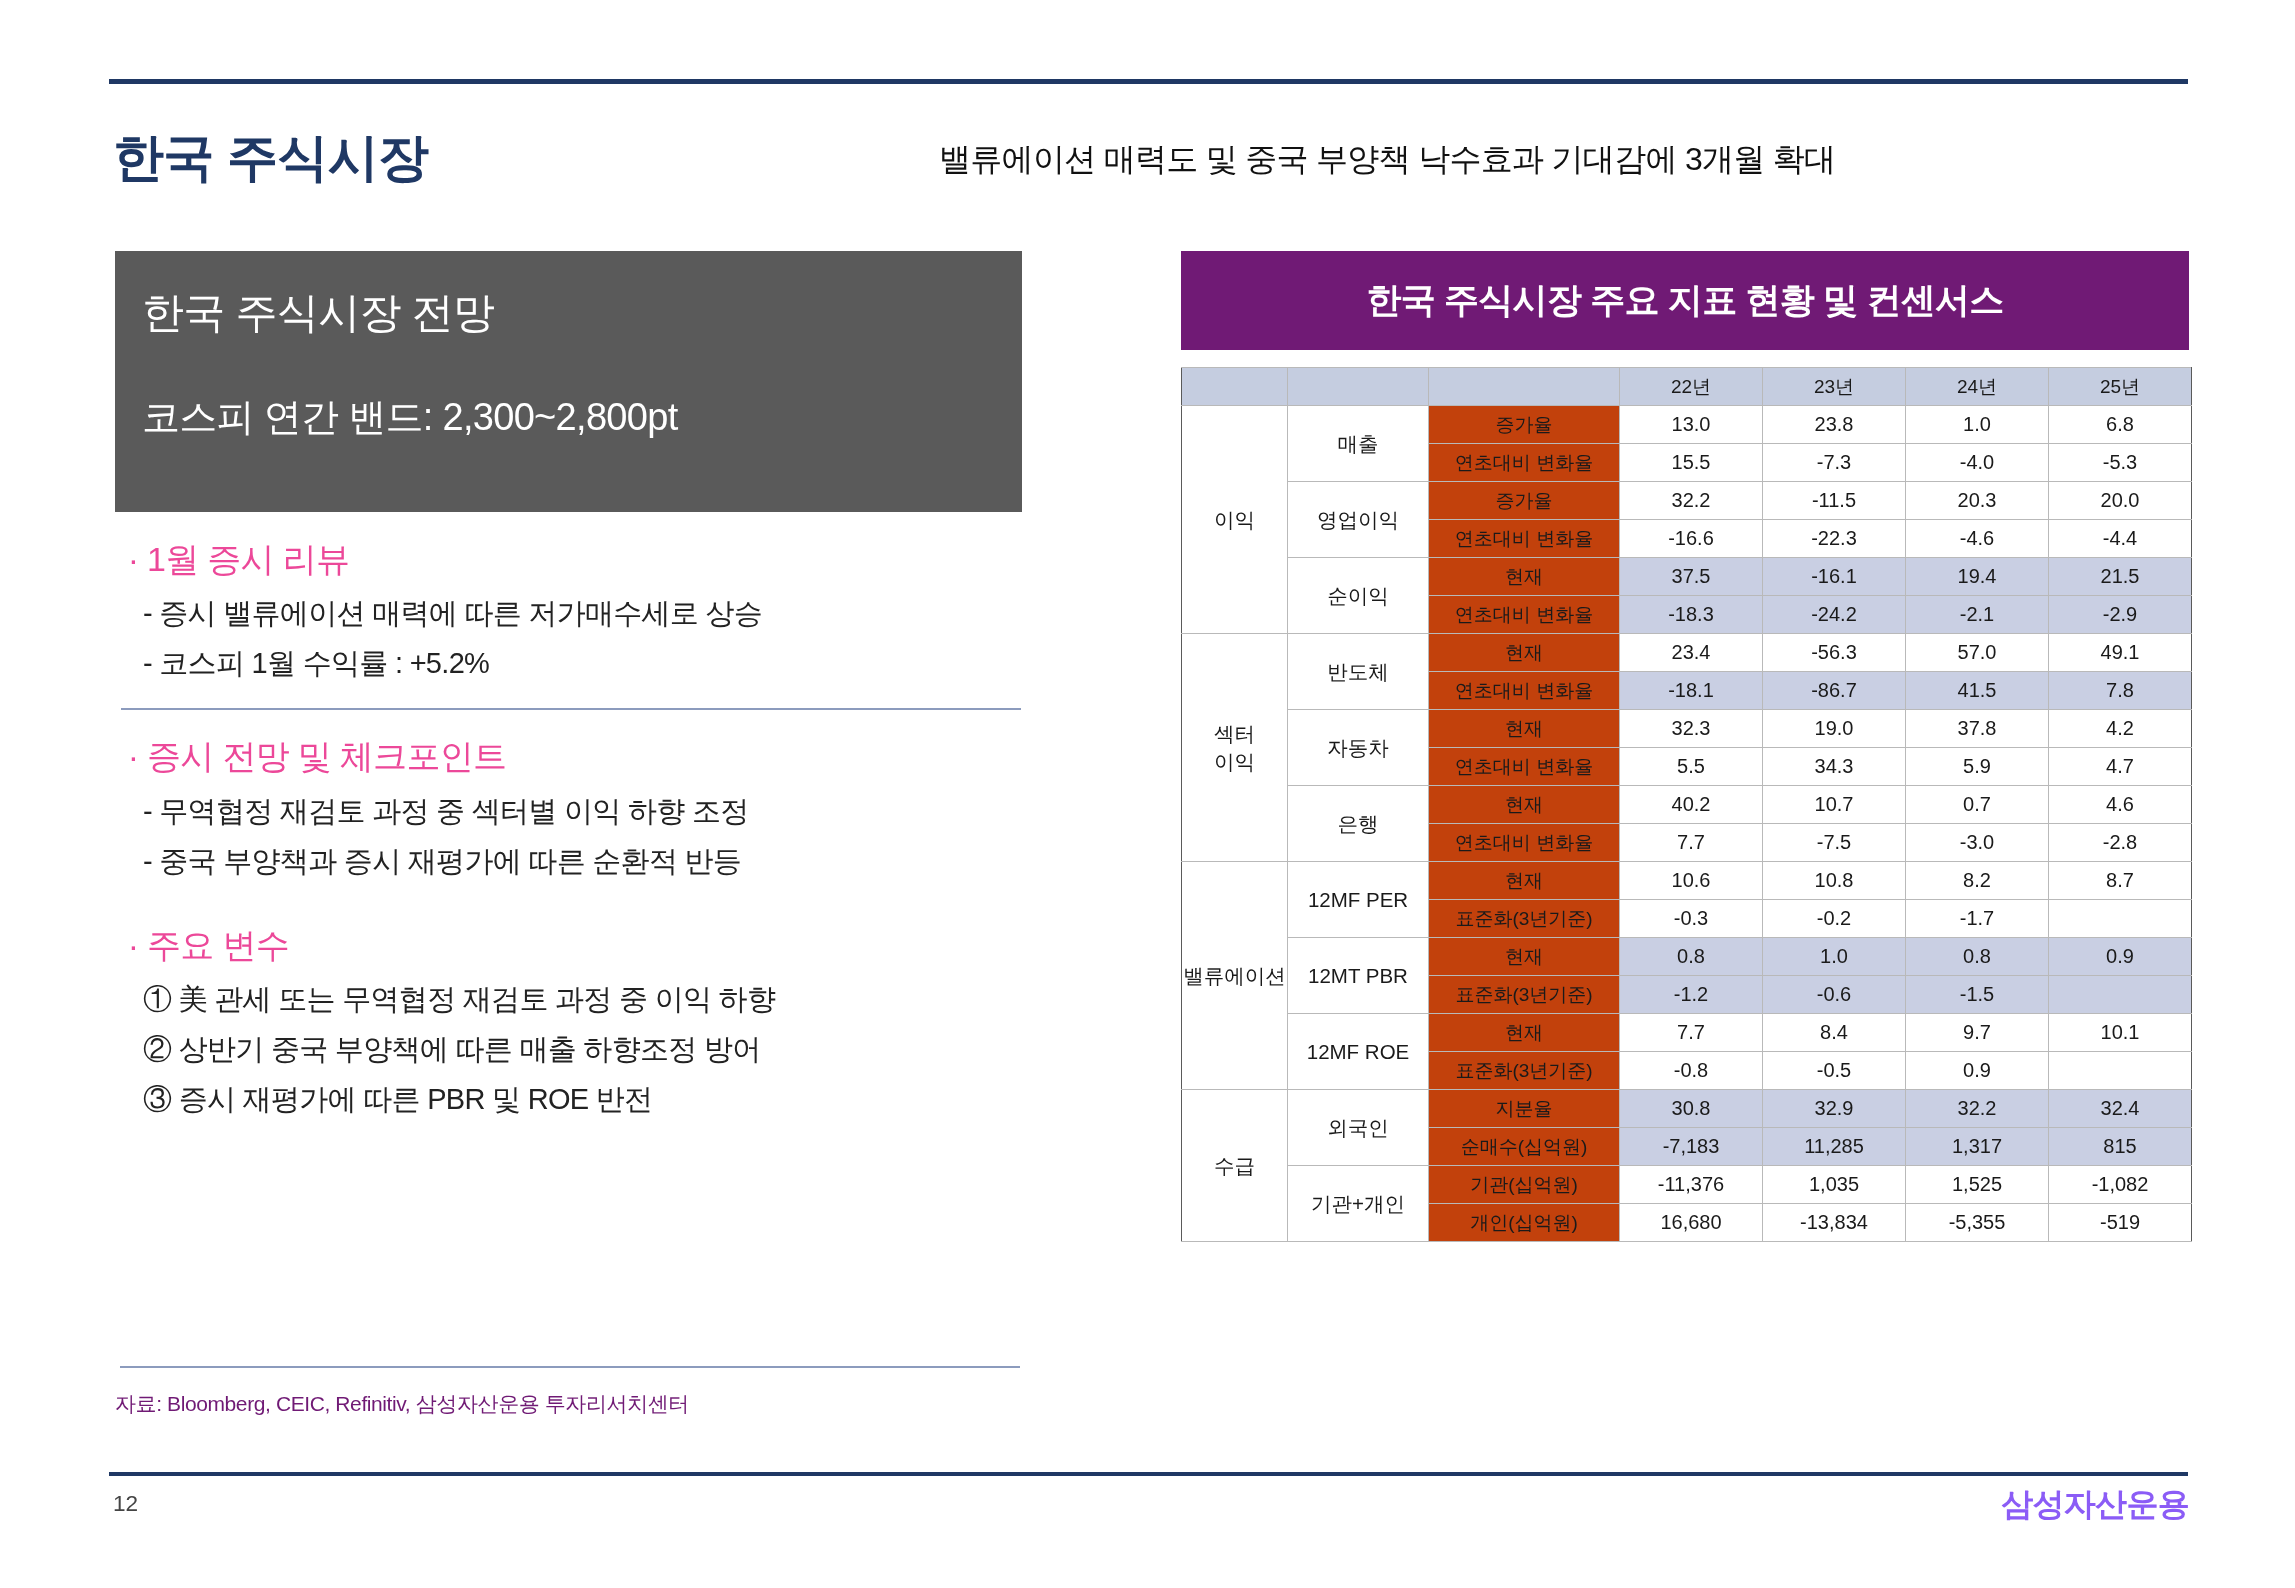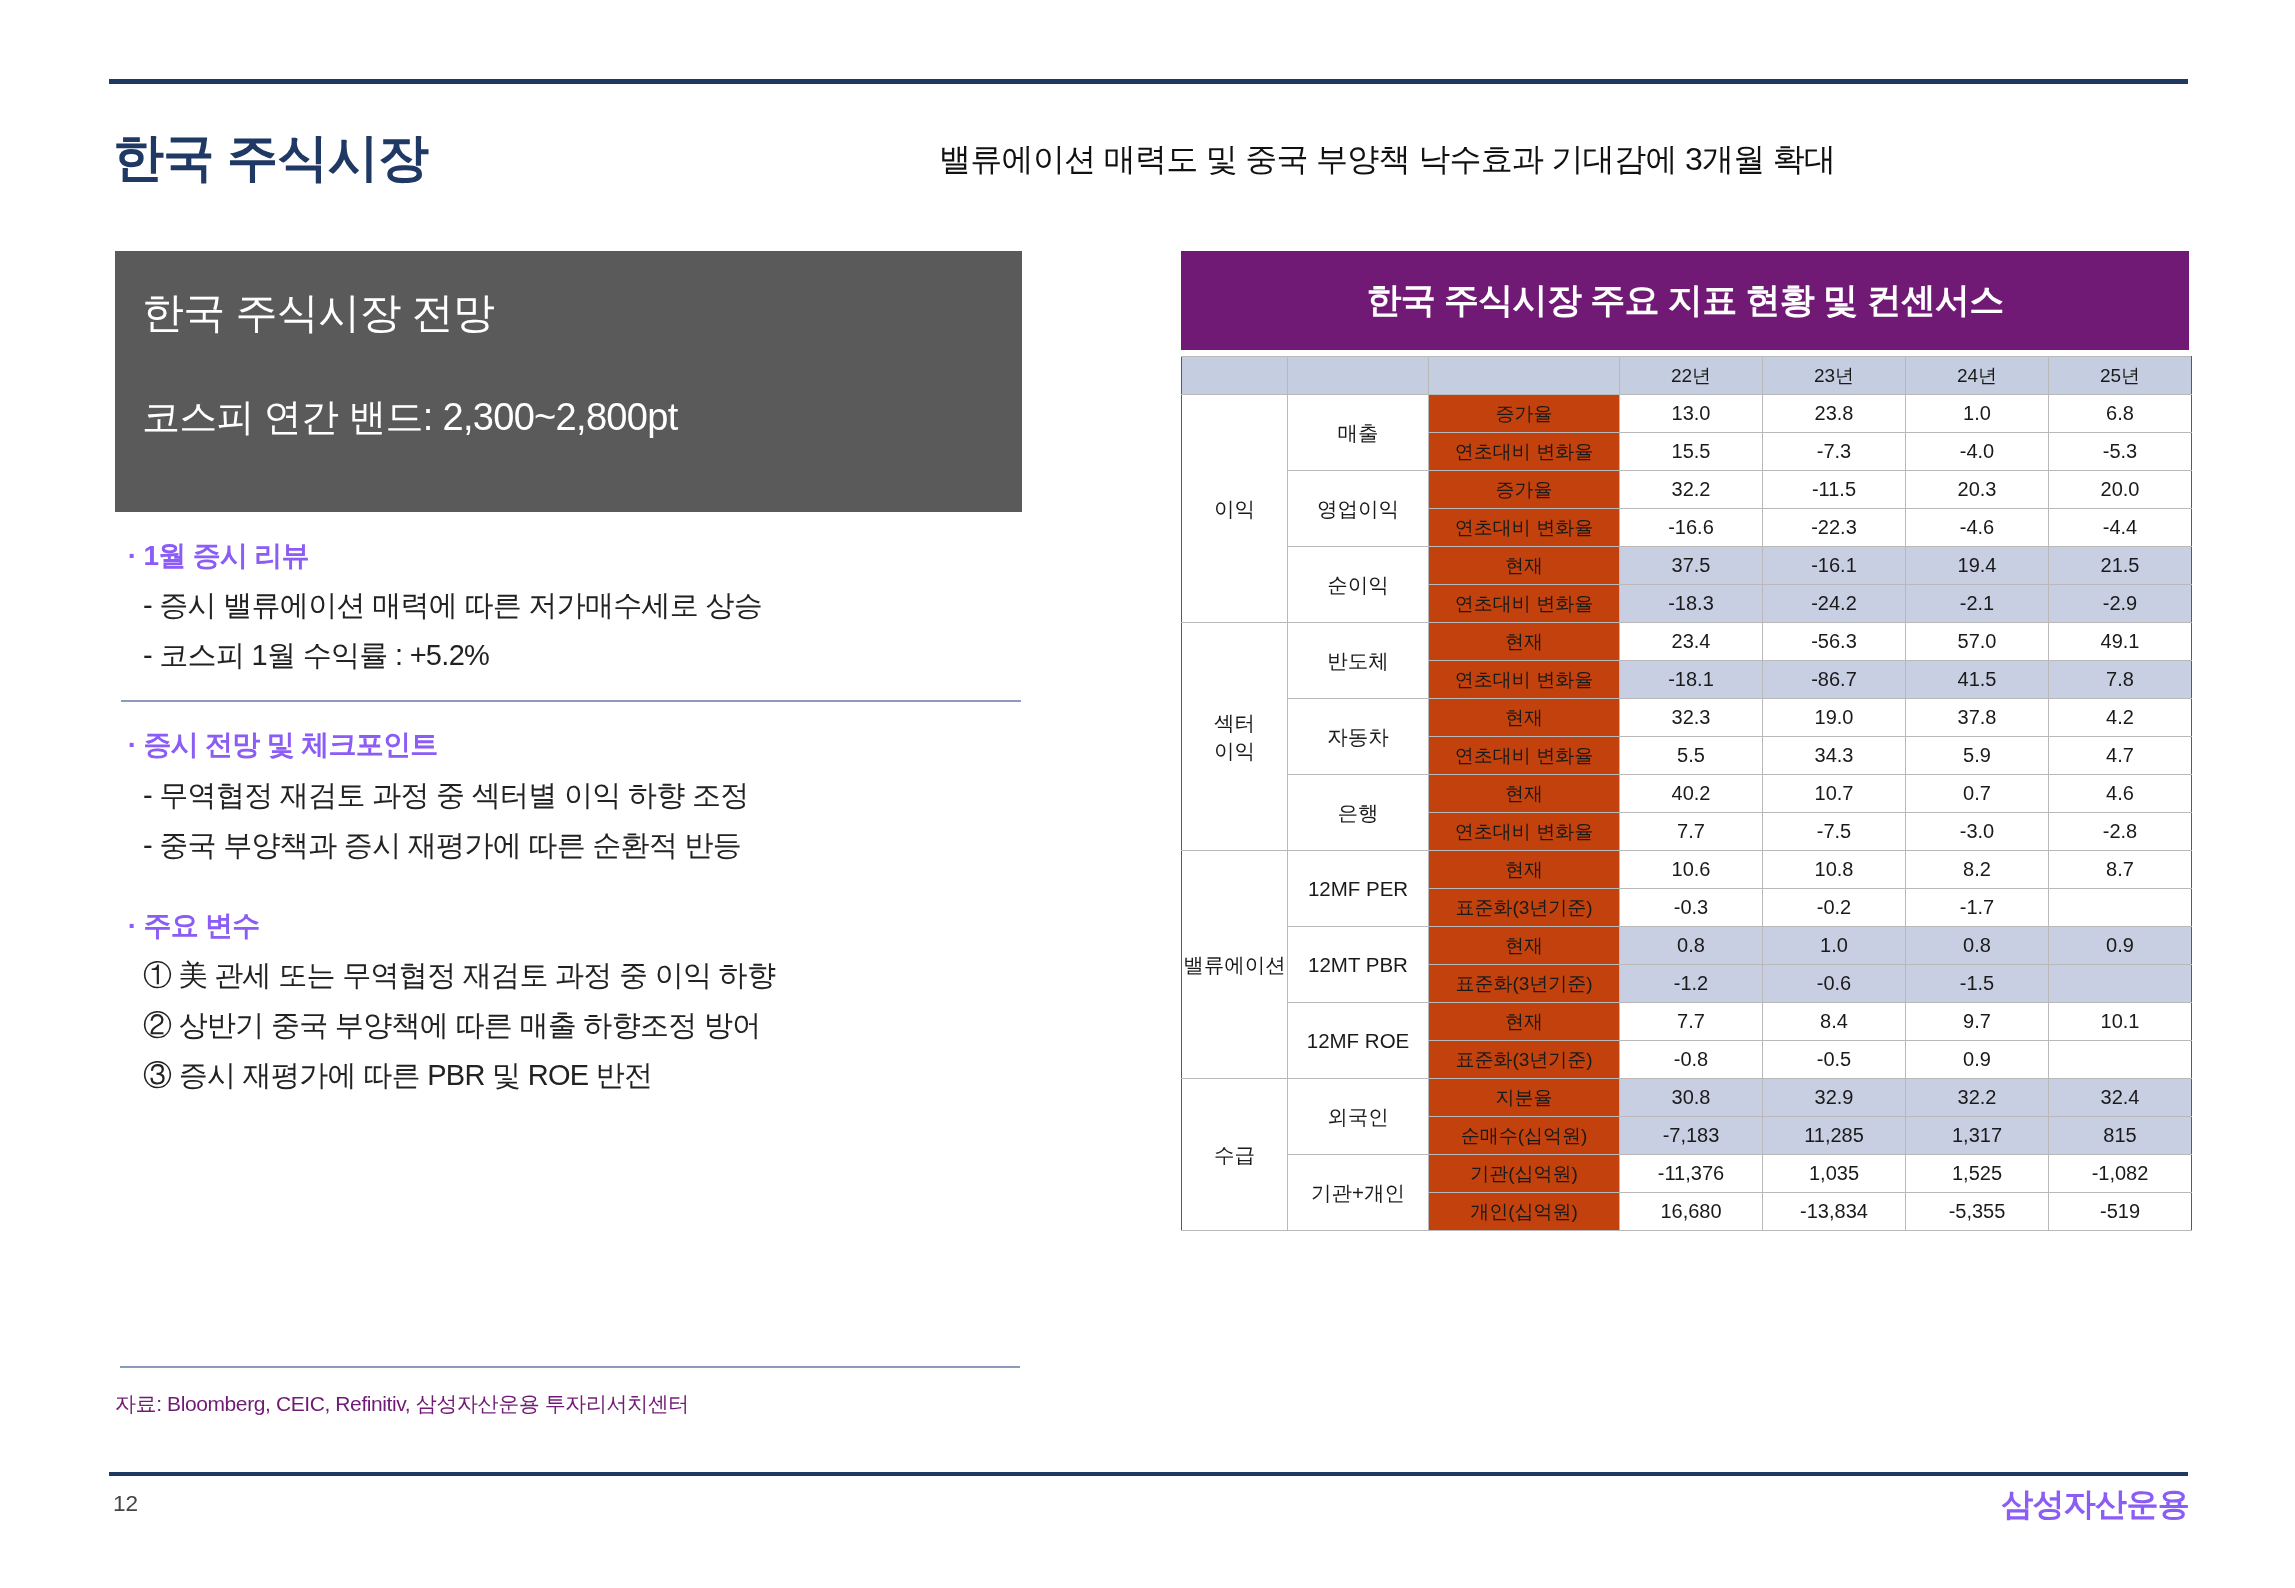--- a/index.html
+++ b/index.html
@@ -74,23 +74,23 @@
     letter-spacing: -0.7px;
   }
 
   .bullets {
     position: absolute;
     left: 115px;
     top: 537px;
     width: 932px;
   }
   .b-head {
-    font-size: 28px;
-    font-weight: bold;
-    color: #8b5cf6;
+    font-size: 34px;
+    font-weight: normal;
+    color: #ec4899;
     letter-spacing: -0.7px;
     margin: 0 0 11.3px 12.7px;
   }
   .b-sub {
     font-size: 29px;
     color: #222222;
     letter-spacing: -0.7px;
     margin: 0 0 10px 28px;
   }
   .divider {
@@ -133,21 +133,21 @@
     font-weight: bold;
     display: flex;
     align-items: center;
     justify-content: center;
     letter-spacing: -0.7px;
   }
   table.main {
     border-collapse: collapse;
     width: 1008px;
     table-layout: fixed;
-    margin-top: 6px;
+    margin-top: 17px;
     font-size: 19px;
     border-radius: 28px;
   }
   table.main td, table.main th {
     border: 0.7px solid #b9b9b9;
     padding: 0;
     height: 37px;
     text-align: center;
     vertical-align: middle;
     color: #1a1a1a;

